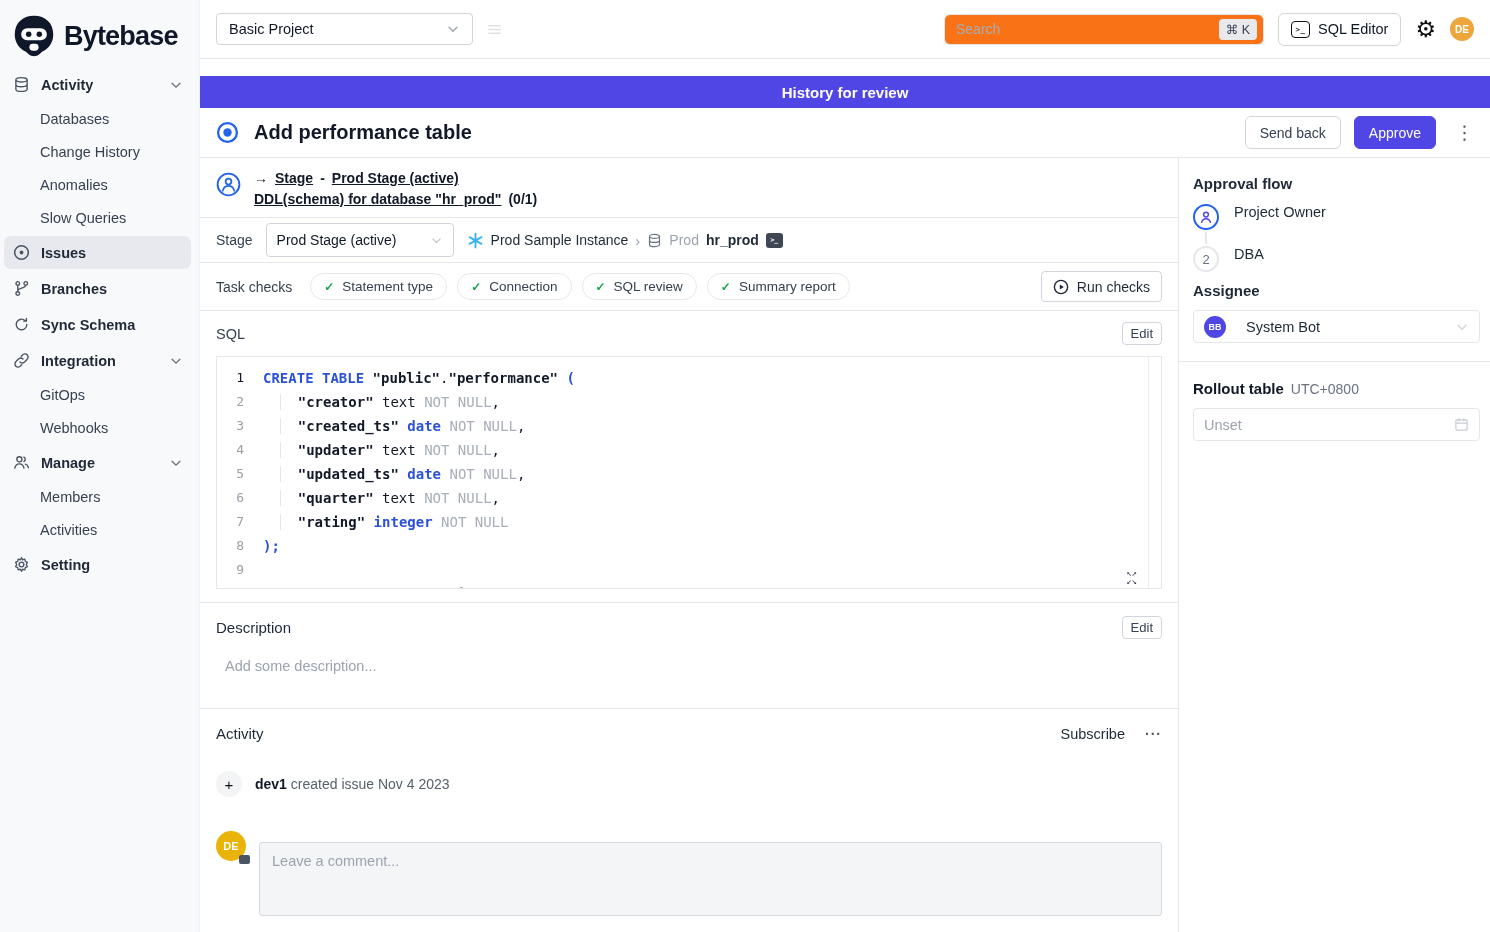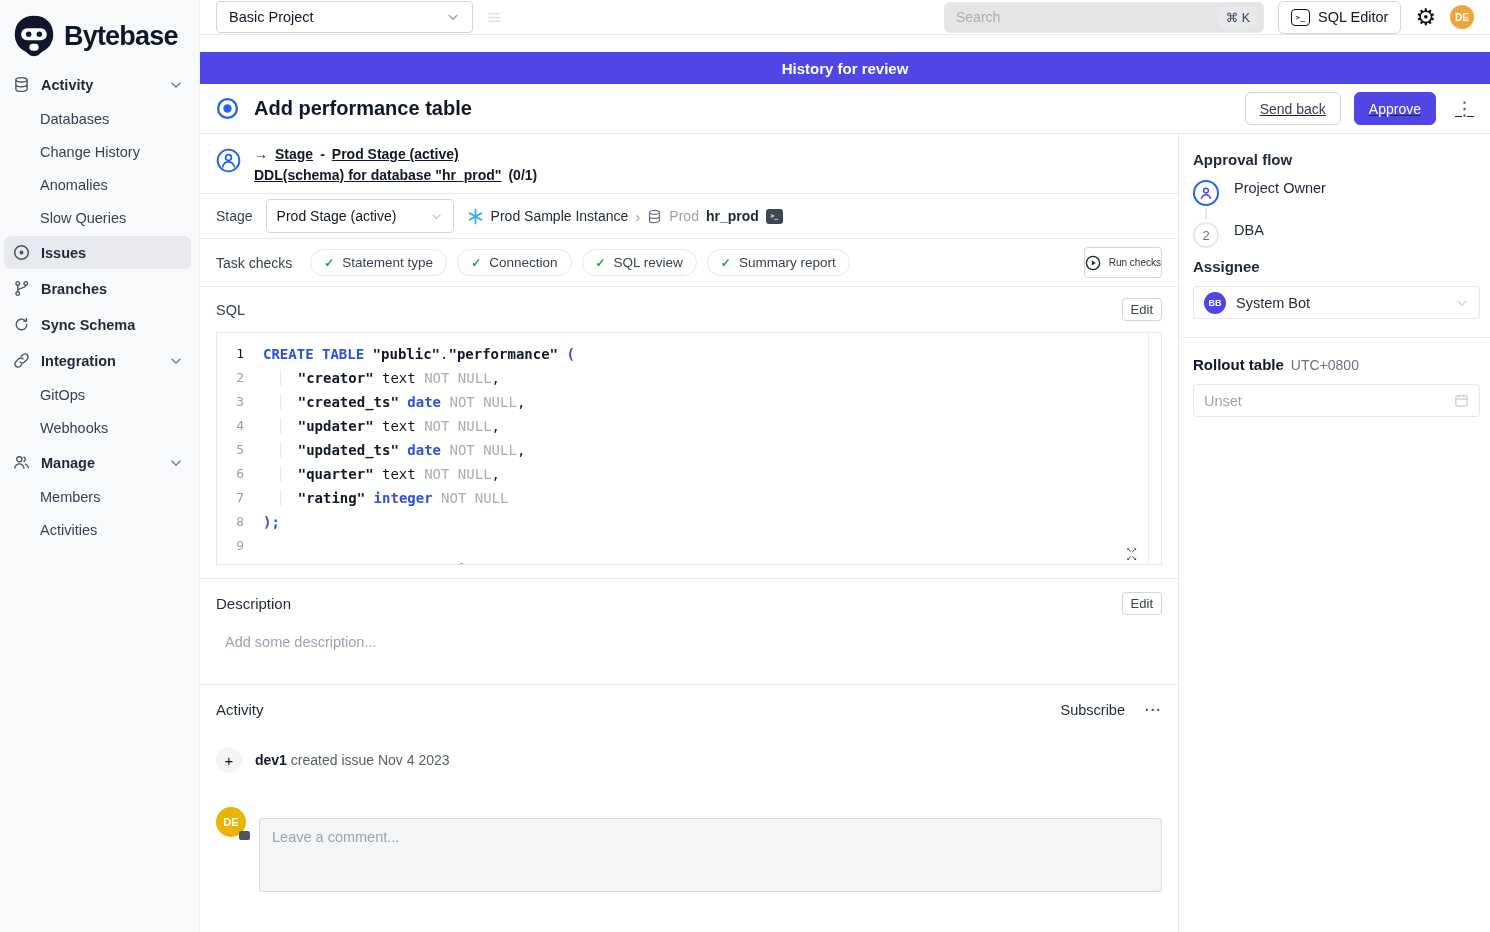--- a/index.html
+++ b/index.html
@@ -13,43 +13,43 @@
   .logo-text { font-size:27px; font-weight:800; color:#0f172a; letter-spacing:-0.8px; }
   .side-item { display:flex; align-items:center; gap:10px; height:33px; margin:0 8px 3px 4px;
     padding:0 8px 0 8px; border-radius:7px; font-size:14.5px; font-weight:600; color:#1f2937; cursor:pointer; }
   .side-item.lvl1 { padding-left:36px; font-weight:400; color:#374151; height:30px; }
   .side-item.active { background:#e8e9ee; }
   .s-icon { width:19px; height:19px; display:flex; align-items:center; justify-content:center; color:#4b5563; flex:none; }
   .chev { margin-left:auto; color:#6b7280; display:flex; }
 
   
   .page { flex:1; display:flex; flex-direction:column; min-width:0; }
-  .topbar { height:35px; flex:none; border-bottom:1px solid #e5e7eb; display:flex; align-items:center; padding:4px 16px; gap:14px; }
+  .topbar { height:59px; flex:none; border-bottom:1px solid #e5e7eb; display:flex; align-items:center; padding:4px 16px; gap:14px; }
   .proj-select { width:257px; height:32px; border:1px solid #d1d5db; border-radius:4px; background:#fff;
     display:flex; align-items:center; justify-content:space-between; padding:0 12px; font-size:14.5px; color:#111827; cursor:pointer; }
   .collapse-ic { color:#dde1e6; display:flex; }
-  .search { margin-left:auto; width:320px; height:31px; background:#e5e5e5; border:1px solid #e5e7eb; border-radius:6px;
+  .search { margin-left:auto; width:320px; height:31px; background:#f97316; border:1px solid #e5e7eb; border-radius:6px;
     display:flex; align-items:center; padding:0 6px 0 11px; }
   .search input { flex:1; border:0; outline:0; background:transparent; font-size:14px; color:#111827; font-family:inherit; }
   .search input::placeholder { color:#a7adb6; }
   .kbd { background:#e7e9ec; border-radius:4px; font-size:12.5px; color:#374151; padding:3px 7px; }
   .sql-ed-btn { height:33px; border:1px solid #d1d5db; border-radius:6px; background:#fff; display:flex; align-items:center;
     gap:8px; padding:0 12px; font-size:14.5px; font-weight:500; color:#111827; cursor:pointer; }
   .term-ic { width:19px; height:17px; border:1.6px solid #111; border-radius:4px; display:flex; align-items:center;
     justify-content:center; font-size:7.5px; font-weight:700; color:#111; letter-spacing:0.5px; font-family:"DejaVu Sans Mono",monospace; }
   .gear { font-size:23px; color:#111; line-height:1; cursor:pointer; }
   .avatar { width:24px; height:24px; border-radius:50%; background:#eda63c; color:#fff; font-size:10px; font-weight:700;
     display:flex; align-items:center; justify-content:center; cursor:pointer; }
 
   .banner { margin-top:17px; height:32px; flex:none; color:#fff; font-size:15px; font-weight:600;
     display:flex; align-items:center; justify-content:center; }
 
   .issue-head { height:50px; flex:none; border-bottom:1px solid #e5e7eb; display:flex; align-items:center; padding:0 16px; gap:15px; }
   .issue-title { font-size:20px; font-weight:700; color:#111827; }
-  .head-actions { margin-left:auto; display:flex; align-items:center; gap:13px;text-decoration:underline; }
+  .head-actions { margin-left:auto; display:flex; align-items:center; gap:13px; }
   .btn { height:33px; border:1px solid #d1d5db; border-radius:6px; background:#fff; font-size:14px; font-weight:500;
     color:#374151; padding:0 14px; display:flex; align-items:center; cursor:pointer; font-family:inherit; }
   .btn.primary { background:#4f46e5; border-color:#4f46e5; color:#fff; }
   .vdots { font-size:19px; color:#4b5563; margin-left:6px; cursor:pointer; }
 
   .content { flex:1; display:flex; min-height:0; }
   .main-col { width:978px; flex:none; }
   .right-panel { flex:1; border-left:1px solid #e5e7eb; padding-top:11px; }
 
   
@@ -69,21 +69,21 @@
   .crumb .env { color:#9ca3af; }
   .crumb .db { color:#1f2937; font-weight:700; }
   .term-ic-dark { width:17px; height:15px; background:#404754; border-radius:3px; color:#fff; font-size:6.5px; font-weight:700;
     display:flex; align-items:center; justify-content:center; font-family:"DejaVu Sans Mono",monospace; cursor:pointer; }
 
   .checks-row { height:48px; border-bottom:1px solid #e5e7eb; display:flex; align-items:center; padding:0 16px; gap:10px; }
   .pill { height:27px; border:1px solid #e5e7eb; border-radius:14px; background:#fff; display:flex; align-items:center;
     gap:8px; padding:0 13px; font-size:13.5px; color:#374151; cursor:pointer; }
   .pill .ck { color:#16a34a; font-weight:700; font-size:12px; }
   .run-btn { margin-left:auto; height:31px; border:1px solid #d1d5db; border-radius:4px; background:#fff; display:flex;
-    align-items:center; gap:8px; padding:0 0; font-size:10px; font-weight:500; color:#1f2937; cursor:pointer; }
+    align-items:center; gap:8px; padding:0 11px; font-size:14px; font-weight:500; color:#1f2937; cursor:pointer; }
 
   
   .sql-sec { padding:11px 16px 13px; border-bottom:1px solid #e5e7eb; }
   .sec-head { display:flex; align-items:center; justify-content:space-between; }
   .sec-title { font-size:14.5px; font-weight:500; color:#374151; }
   .edit-btn { height:23px; border:1px solid #d1d5db; border-radius:4px; background:#fff; font-size:13px; color:#374151;
     padding:0 8px; display:flex; align-items:center; cursor:pointer; }
   .editor { margin-top:11px; height:233px; border:1px solid #e5e7eb; position:relative; overflow:hidden;
     font-family:"DejaVu Sans Mono",monospace; font-size:14px; line-height:24px; padding-top:9px; background:#fff; }
   .code-line { display:flex; }
@@ -132,21 +132,21 @@
   .rp-sec { padding:6px 10px 0 14px; }
   .rp-title { font-size:15px; font-weight:600; color:#1f2937; }
   .flow { margin-top:12px; }
   .step { display:flex; align-items:flex-start; gap:15px; font-size:14.5px; color:#1f2937; }
   .step-ic { width:26px; height:26px; border-radius:50%; flex:none; display:flex; align-items:center; justify-content:center; }
   .step-ic.cur { border:2px solid #2563eb; }
   .step-ic.num { border:2px solid #e5e7eb; color:#6b7280; font-size:13px; }
   .connector { width:2px; height:12px; background:#e5e7eb; margin:2px 0 2px 12px; }
   .assignee-lbl { margin-top:10px; }
   .assignee-sel { margin-top:11px; height:33px; border:1px solid #e5e7eb; border-radius:4px; display:flex; align-items:center;
-    gap:10px; padding:0 10px; cursor:pointer; }
+    gap:20px; padding:0 10px; cursor:pointer; }
   .bb { width:22px; height:22px; border-radius:50%; background:#4f46e5; color:#fff; font-size:9px; font-weight:700;
     display:flex; align-items:center; justify-content:center; }
   .as-val { font-size:14.5px; color:#1f2937; }
   .as-chev { margin-left:auto; color:#d1d5db; display:flex; }
   .rp-div { border-top:1px solid #e5e7eb; margin-top:18px; }
   .ro-row { display:flex; align-items:baseline; gap:7px; margin-top:12px; }
   .ro-lbl { font-size:15px; font-weight:700; color:#111827; }
   .ro-tz { font-size:14px; color:#6b7280; }
   .ro-input { margin-top:11px; height:33px; border:1px solid #e5e7eb; border-radius:4px; display:flex; align-items:center;
     padding:0 10px; color:#9ca3af; font-size:14.5px; cursor:pointer; }
@@ -256,20 +256,29 @@
             <svg width="14" height="14" viewBox="0 0 16 16">
               <path d="M3.5 6l4.5 4.5L12.5 6" stroke="currentColor" stroke-width="1.5" fill="none" stroke-linecap="round"></path>
             </svg>
           </span>
         </div>
         <div class="side-item lvl1">
           <span>Members</span>
         </div>
         <div class="side-item lvl1">
           <span>Activities</span>
+        </div>
+        <div class="side-item">
+          <span class="s-icon">
+            <svg width="17" height="17" viewBox="0 0 16 16" fill="none" stroke="currentColor" stroke-width="1.3">
+              <circle cx="8" cy="8" r="2.2"></circle>
+              <path d="M8 1.6l1 1.9 2.1-.5.5 2.1 1.9 1-1 1.9 1 1.9-1.9 1-.5 2.1-2.1-.5-1 1.9-1-1.9-2.1.5-.5-2.1-1.9-1 1-1.9-1-1.9 1.9-1 .5-2.1 2.1.5z" stroke-linejoin="round"></path>
+            </svg>
+          </span>
+          <span>Setting</span>
         </div>
       </nav>
   </aside>
 
   <div class="page">
 
     <div class="topbar">
       <div class="proj-select">
         <span>Basic Project</span>
         <svg width="14" height="14" viewBox="0 0 16 16">

